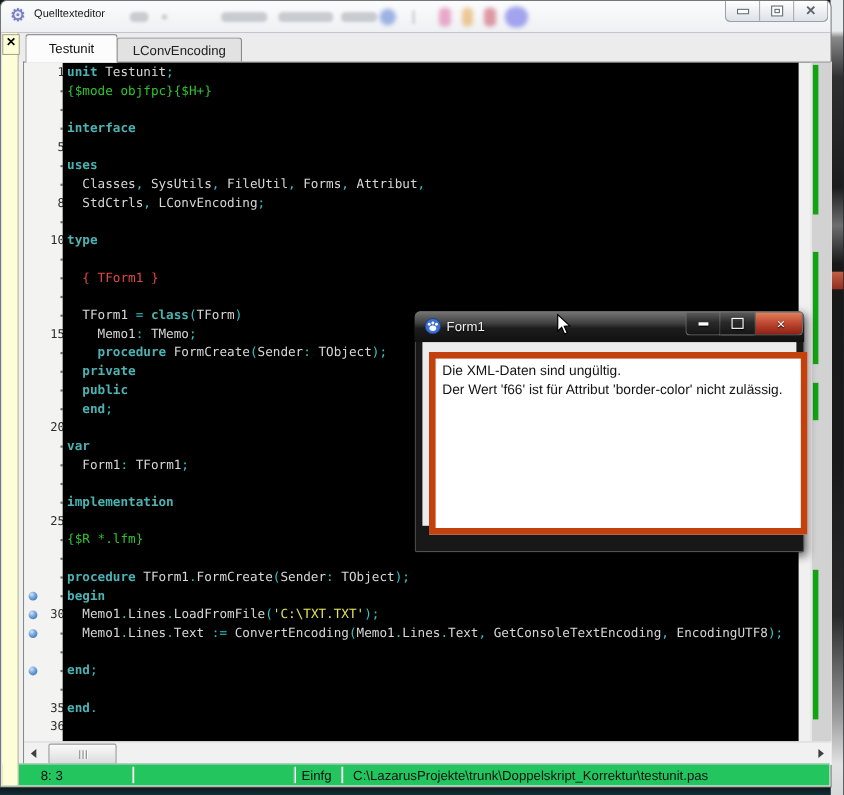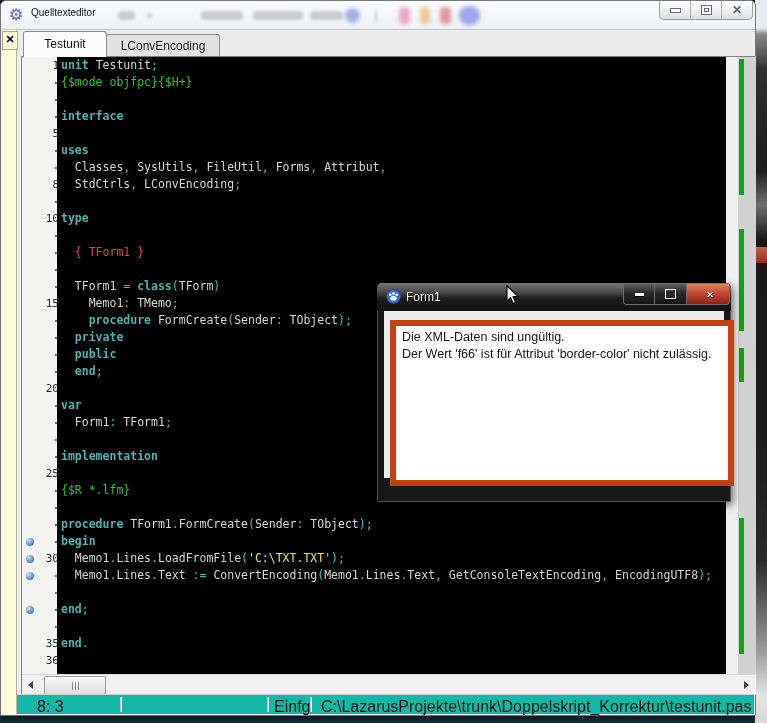--- a/index.html
+++ b/index.html
@@ -64,22 +64,22 @@
   
   .hscroll{position:absolute;left:0;top:617px;width:733px;height:20px;background:#f1f1f1;
     border-top:1px solid #d8d8d8;}
   .sbtn{position:absolute;top:2px;width:16px;height:16px;display:flex;align-items:center;justify-content:center;}
   .tri-l{width:0;height:0;border:4px solid transparent;border-right:5px solid #404040;margin-right:3px;}
   .tri-r{width:0;height:0;border:4px solid transparent;border-left:5px solid #404040;margin-left:3px;}
   .sthumb{position:absolute;left:22px;top:1px;width:60px;height:17px;background:linear-gradient(180deg,#fafafa,#dcdcdc);
     border:1px solid #9b9b9b;border-radius:2px;display:flex;align-items:center;justify-content:center;gap:2px;}
   .grip{width:1px;height:8px;background:#8a8a8a;box-shadow:1px 0 0 #fff;}
   
-  .statusbar{position:absolute;left:1px;top:693px;width:752px;height:19px;background:#14b8a6;
-    border-top:1px solid #cfcfcf;font-size:16px;color:#111;}
+  .statusbar{position:absolute;left:1px;top:693px;width:752px;height:19px;background:#22c55e;
+    border-top:1px solid #cfcfcf;font-size:12px;color:#111;}
   .sb-div{position:absolute;top:2px;width:1px;height:15px;background:#c8c8c8;box-shadow:1px 0 0 #fff;}
   .sb-text{position:absolute;top:3px;}
   
   .right-strip{position:absolute;left:755px;top:0;width:12px;height:723px;
     background:linear-gradient(180deg,#e9ecef 0px,#e9ecef 28px,#8a8a8a 34px,#303030 70px,#1c1c1c 170px,
     #6e6e6e 205px,#181818 240px,#1a1a1a 420px,#2a2a2a 560px,#9a9a9a 650px,#e2e2e2 695px,#d8d8d8 723px);}
   .red-blip{position:absolute;left:755px;top:247px;width:12px;height:16px;
     background:linear-gradient(180deg,#d4684c,#a03024);opacity:.9;}
   .bottom-strip{position:absolute;left:0;top:714px;width:755px;height:9px;
     background:linear-gradient(180deg,#0a1216,#143038);}

